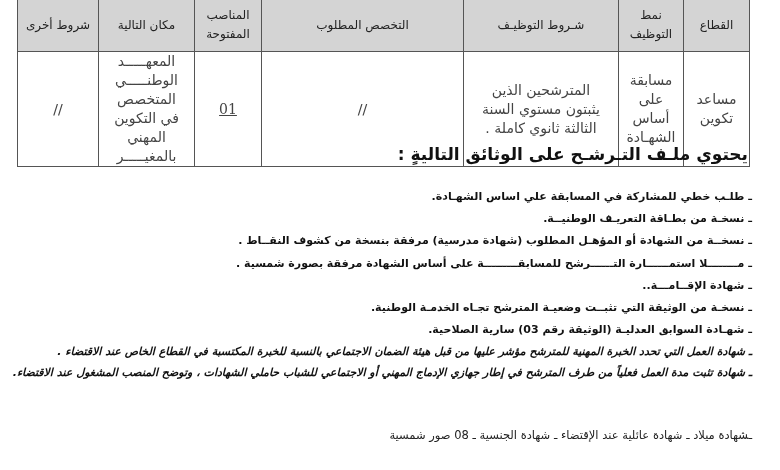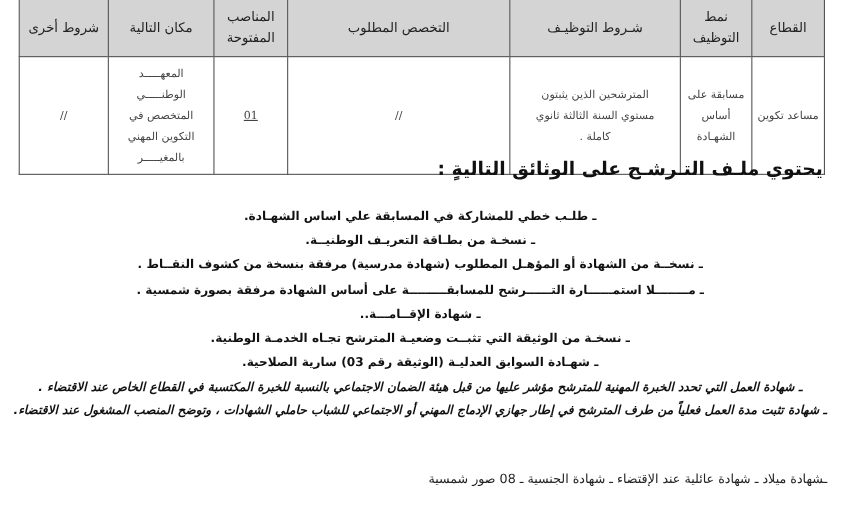--- a/index.html
+++ b/index.html
@@ -13,27 +13,27 @@
     border-collapse:collapse; table-layout:fixed; direction:rtl;
   }
   table.recruit th, table.recruit td {
     border:1px solid #555; text-align:center; vertical-align:middle;
     font-family:"DejaVu Sans", sans-serif; font-weight:normal;
   }
   table.recruit th {
     background:#d4d4d4; height:50px; font-size:12px; line-height:19px; color:#222;
   }
   table.recruit td {
-    height:104px; font-size:10px; line-height:19px; color:#444; background:#fff;
+    height:104px; font-size:14px; line-height:19px; color:#444; background:#fff;
   }
   .heading {
     position:absolute; right:32px; top:144px; font-size:17px; font-weight:bold;
     color:#111; white-space:nowrap; letter-spacing:0.2px;
   }
-  .items { position:absolute; right:28px; top:186px; width:740px;text-align:center; }
+  .items { position:absolute; right:28px; top:186px; width:740px; }
   .item {
     font-size:11px; font-weight:bold; line-height:22.2px; color:#111;
     white-space:nowrap;
   }
   .item.wrap { white-space:normal; line-height:21px;font-style:italic; }
   .after {
     position:absolute; right:28px; top:424px; width:740px;
   }
   .after .line { font-size:11.5px; line-height:22px; color:#222; white-space:nowrap; }
 </style>

